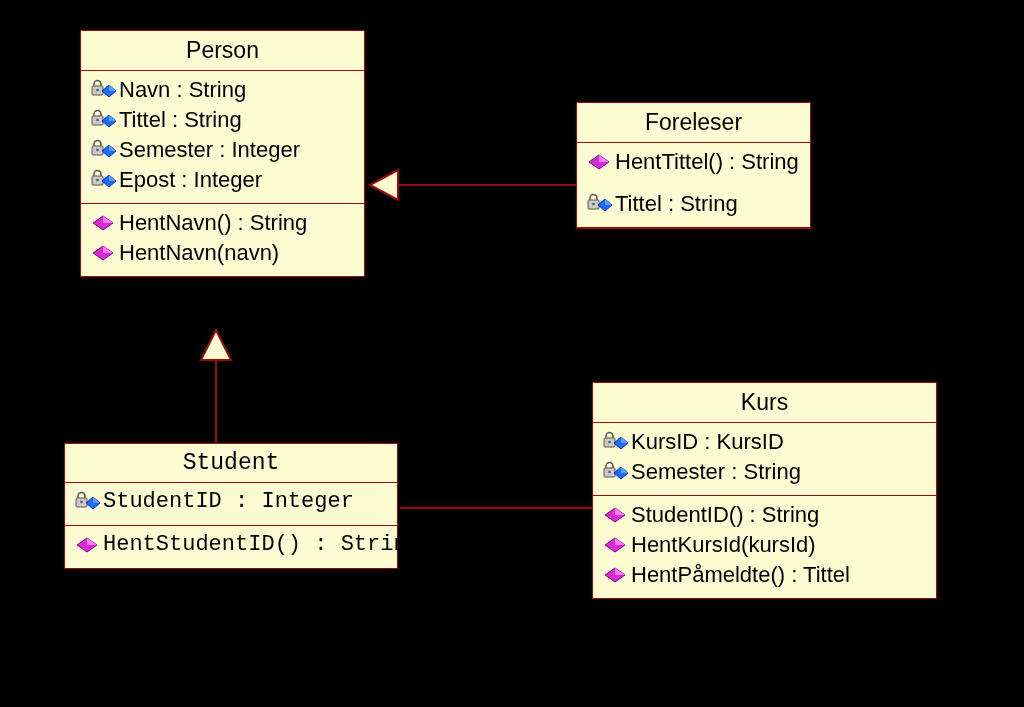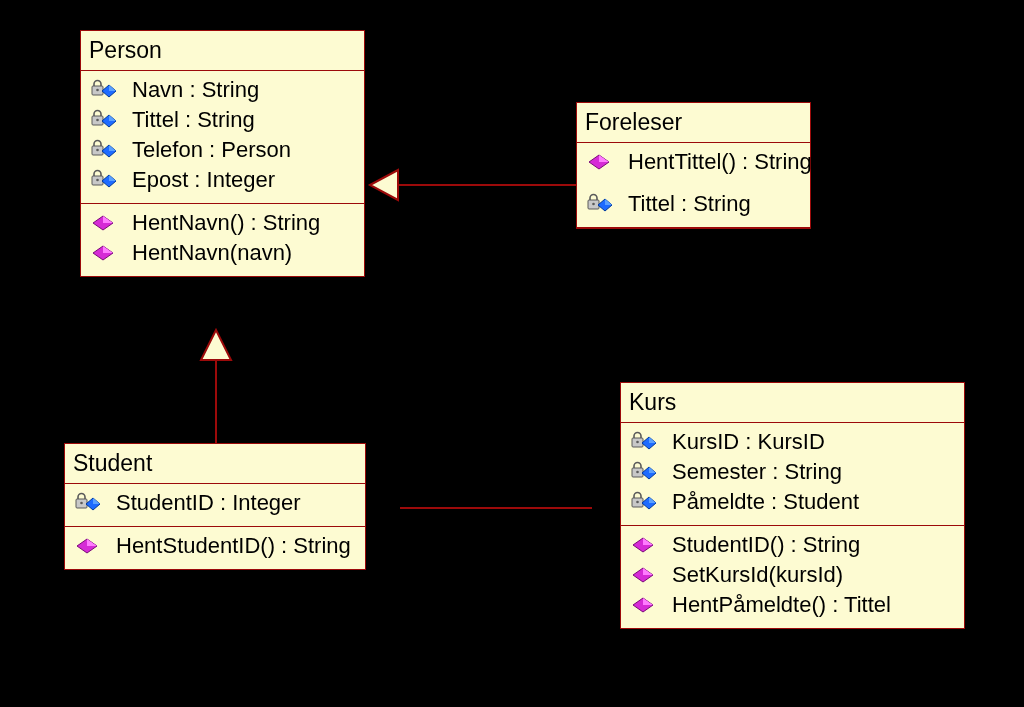--- a/index.html
+++ b/index.html
@@ -19,36 +19,36 @@
     width: 1024px;
     height: 707px;
   }
   .class-box {
     position: absolute;
     background: #fdfbd2;
     border: 1px solid #9c0a0a;
     box-sizing: border-box;
   }
   .class-title {
-    text-align: left;
+    text-align: center;
     padding: 6px 8px 6px 8px;
     border-bottom: 1px solid #9c0a0a;
     font-size: 23px;
   }
   .class-section {
     padding: 4px 8px 8px 8px;
     border-bottom: 1px solid #9c0a0a;
   }
   .class-section.last {
     border-bottom: none;
   }
   .row {
     display: flex;
     align-items: center;
-    gap: 15px;
+    gap: 2px;
     line-height: 30px;
     white-space: nowrap;
   }
   .attr-icon, .meth-icon {
     display: inline-flex;
     align-items: center;
     width: 28px;
     height: 22px;
     flex: 0 0 28px;
   }
@@ -118,21 +118,21 @@
             </svg>
           </span>
       <span>Tittel : String</span>
     </div>
     <div class="row">
       <span class="attr-icon">
             <svg width="28" height="22">
               <use href="#ico-attr"></use>
             </svg>
           </span>
-      <span>Telefon : Person</span>
+      <span>Semester : Integer</span>
     </div>
     <div class="row">
       <span class="attr-icon">
             <svg width="28" height="22">
               <use href="#ico-attr"></use>
             </svg>
           </span>
       <span>Epost : Integer</span>
     </div>
   </div>
@@ -173,21 +173,21 @@
       <span class="attr-icon">
             <svg width="28" height="22">
               <use href="#ico-attr"></use>
             </svg>
           </span>
       <span>Tittel : String</span>
     </div>
   </div>
 </div>
 
-<div class="class-box" style="left:64px; top:443px; width:302px;">
+<div class="class-box" style="left:64px; top:443px; width:334px;font-family:Liberation Mono, monospace;">
   <div class="class-title">Student</div>
   <div class="class-section">
     <div class="row">
       <span class="attr-icon">
             <svg width="28" height="22">
               <use href="#ico-attr"></use>
             </svg>
           </span>
       <span>StudentID : Integer</span>
     </div>
@@ -197,64 +197,56 @@
       <span class="meth-icon">
             <svg width="28" height="22">
               <use href="#ico-meth"></use>
             </svg>
           </span>
       <span>HentStudentID() : String</span>
     </div>
   </div>
 </div>
 
-<div class="class-box" style="left:592px; top:382px; width:345px;margin-left:28px;">
+<div class="class-box" style="left:592px; top:382px; width:345px;">
   <div class="class-title">Kurs</div>
   <div class="class-section">
     <div class="row">
       <span class="attr-icon">
             <svg width="28" height="22">
               <use href="#ico-attr"></use>
             </svg>
           </span>
       <span>KursID : KursID</span>
     </div>
     <div class="row">
       <span class="attr-icon">
             <svg width="28" height="22">
               <use href="#ico-attr"></use>
             </svg>
           </span>
       <span>Semester : String</span>
     </div>
-    <div class="row">
-      <span class="attr-icon">
-            <svg width="28" height="22">
-              <use href="#ico-attr"></use>
-            </svg>
-          </span>
-      <span>Påmeldte : Student</span>
-    </div>
   </div>
   <div class="class-section last">
     <div class="row">
       <span class="meth-icon">
             <svg width="28" height="22">
               <use href="#ico-meth"></use>
             </svg>
           </span>
       <span>StudentID() : String</span>
     </div>
     <div class="row">
       <span class="meth-icon">
             <svg width="28" height="22">
               <use href="#ico-meth"></use>
             </svg>
           </span>
-      <span>SetKursId(kursId)</span>
+      <span>HentKursId(kursId)</span>
     </div>
     <div class="row">
       <span class="meth-icon">
             <svg width="28" height="22">
               <use href="#ico-meth"></use>
             </svg>
           </span>
       <span>HentPåmeldte() : Tittel</span>
     </div>
   </div>

